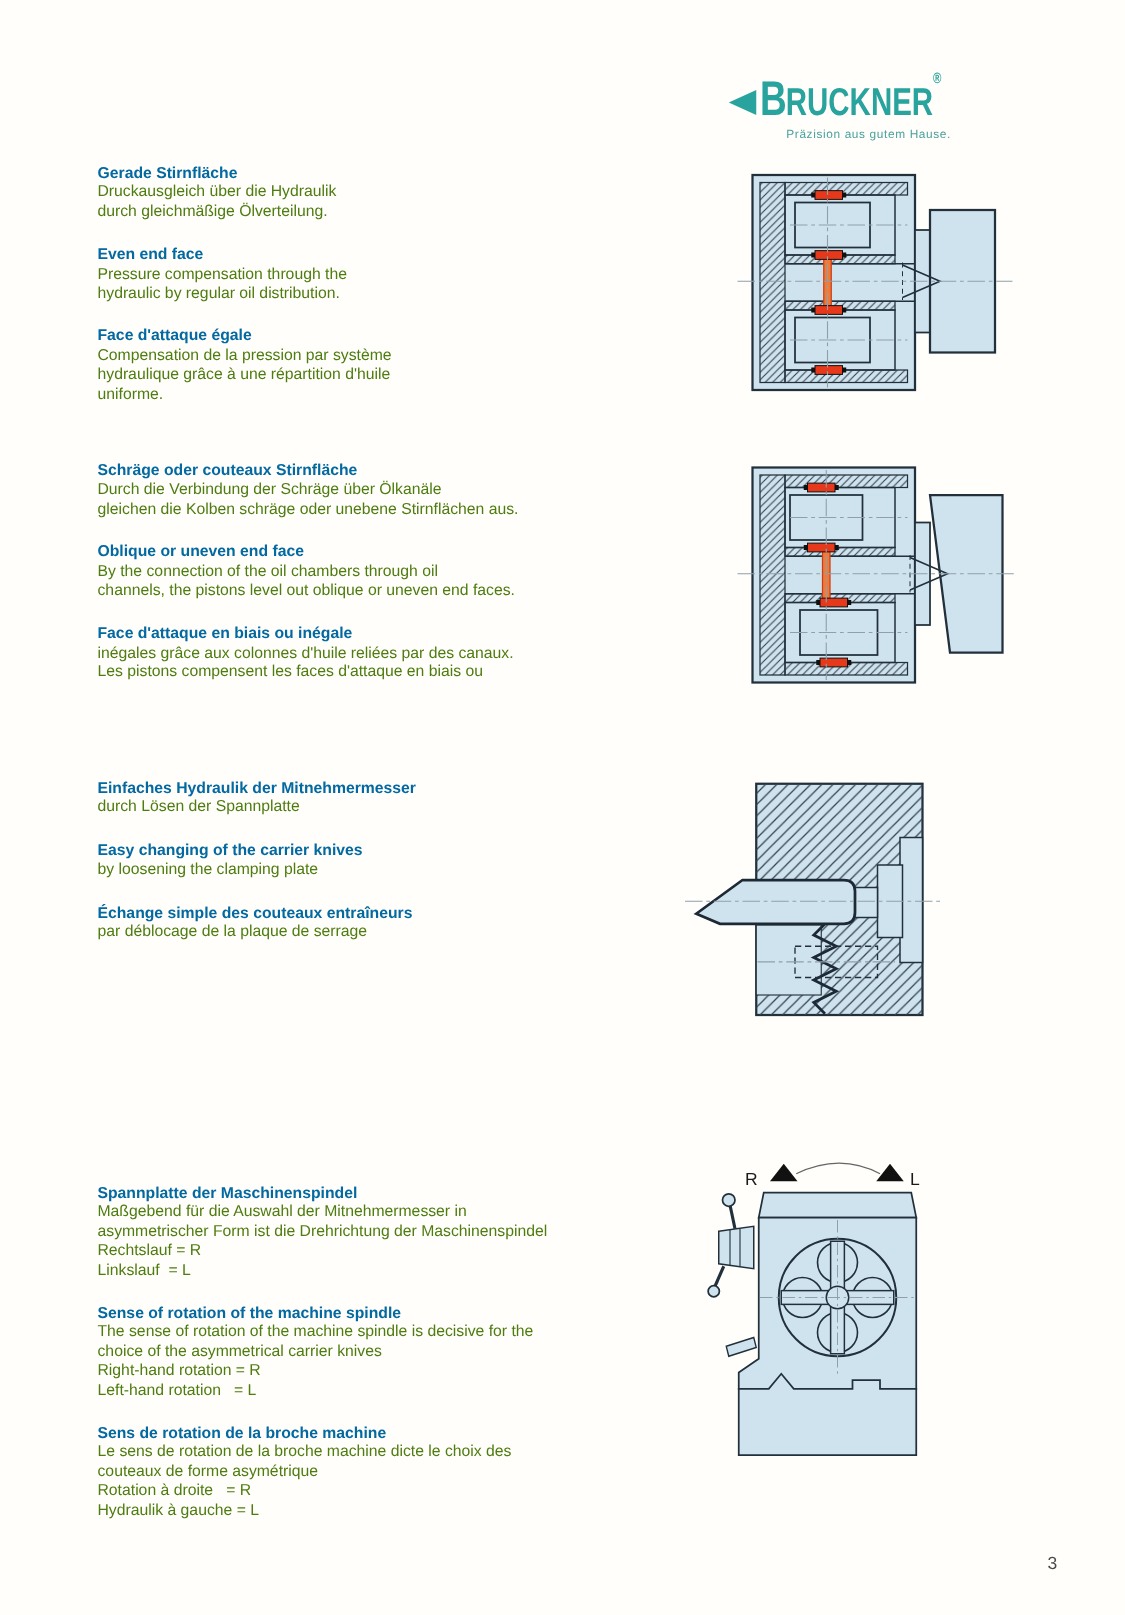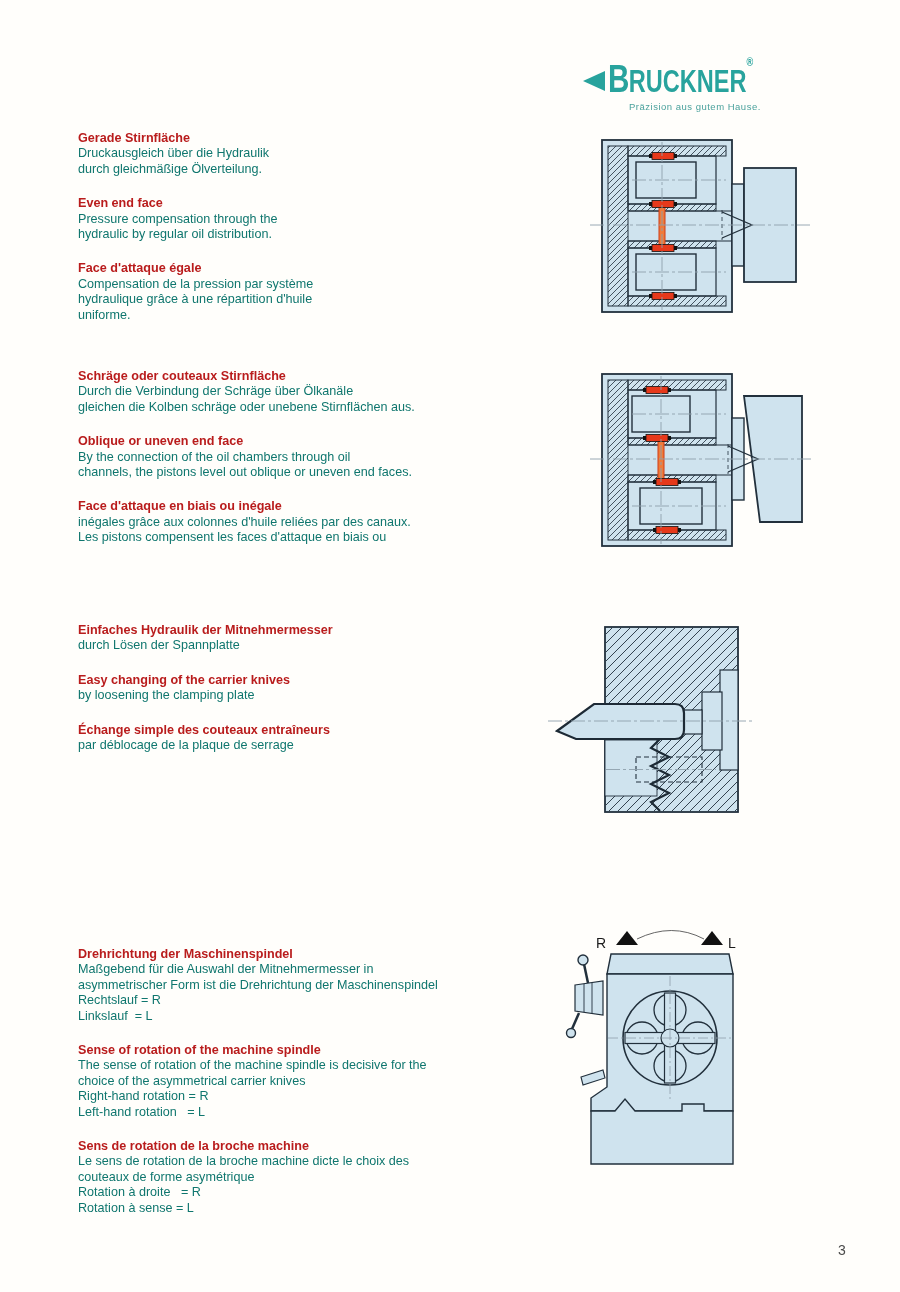--- a/index.html
+++ b/index.html
@@ -16,22 +16,22 @@
     border-right:22px solid #28a39d; align-self:center; margin-right:3px; margin-top:6px;
   }
   .brand-scale{display:inline-block; transform:scaleX(0.76); transform-origin:left bottom; white-space:nowrap;}
   .brand-b{font-size:39px; font-weight:bold; color:#28a39d; letter-spacing:-1px;}
   .brand-rest{font-size:31px; font-weight:bold; color:#28a39d; letter-spacing:0px;}
   .brand-reg{font-size:12px; font-weight:bold; color:#28a39d; vertical-align:26px;}
   .tagline{font-size:9.5px; color:#4aa19c; letter-spacing:0.5px; margin-left:46px; margin-top:0px;}
   
   .tblock{position:absolute; left:78px; width:440px;}
   .lang-group{margin-bottom:19px;}
-  .hd{margin:0; font-size:12.6px; font-weight:bold; color:#b91c1c; line-height:15.4px;}
-  .line{font-size:12.6px; color:#0f766e; line-height:15.4px; white-space:pre-wrap;}
+  .hd{margin:0; font-size:12.6px; font-weight:bold; color:#0369a1; line-height:15.4px;}
+  .line{font-size:12.6px; color:#4d7c0f; line-height:15.4px; white-space:pre-wrap;}
   
   .fig{position:absolute;}
   
   .pagenum{position:absolute; left:838px; top:1242px; font-size:14px; color:#4a4a4a;}
 </style>
 </head>
 <body>
 
 <div class="page">
 
@@ -90,39 +90,39 @@
       <div class="line">by loosening the clamping plate</div>
     </div>
     <div class="lang-group">
       <h3 class="hd">Échange simple des couteaux entraîneurs</h3>
       <div class="line">par déblocage de la plaque de serrage</div>
     </div>
   </div>
 
   <div class="tblock" style="top:947px">
     <div class="lang-group">
-      <h3 class="hd">Drehrichtung der Maschinenspindel</h3>
+      <h3 class="hd">Spannplatte der Maschinenspindel</h3>
       <div class="line">Maßgebend für die Auswahl der Mitnehmermesser in</div>
       <div class="line">asymmetrischer Form ist die Drehrichtung der Maschinenspindel</div>
       <div class="line">Rechtslauf = R</div>
       <div class="line">Linkslauf  = L</div>
     </div>
     <div class="lang-group">
       <h3 class="hd">Sense of rotation of the machine spindle</h3>
       <div class="line">The sense of rotation of the machine spindle is decisive for the</div>
       <div class="line">choice of the asymmetrical carrier knives</div>
       <div class="line">Right-hand rotation = R</div>
       <div class="line">Left-hand rotation   = L</div>
     </div>
     <div class="lang-group">
       <h3 class="hd">Sens de rotation de la broche machine</h3>
       <div class="line">Le sens de rotation de la broche machine dicte le choix des</div>
       <div class="line">couteaux de forme asymétrique</div>
       <div class="line">Rotation à droite   = R</div>
-      <div class="line">Rotation à sense = L</div>
+      <div class="line">Hydraulik à gauche = L</div>
     </div>
   </div>
 
   <svg class="fig" style="left:588px; top:132px;" width="225" height="185" viewBox="0 0 225 185">
     <defs>
       <pattern id="hA1" width="6" height="6" patternUnits="userSpaceOnUse">
         <path d="M-1,1 l2,-2 M0,6 L6,0 M5,7 l2,-2" stroke="#33424f" stroke-width="0.9" fill="none"></path>
       </pattern>
     </defs>
     <g stroke="#22303c" fill="#cfe3ee">

